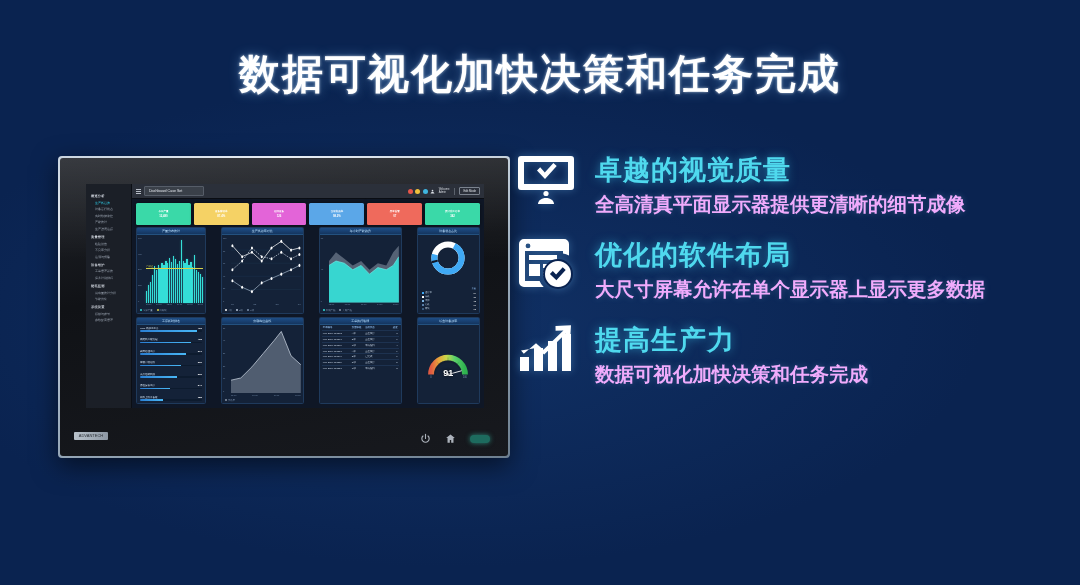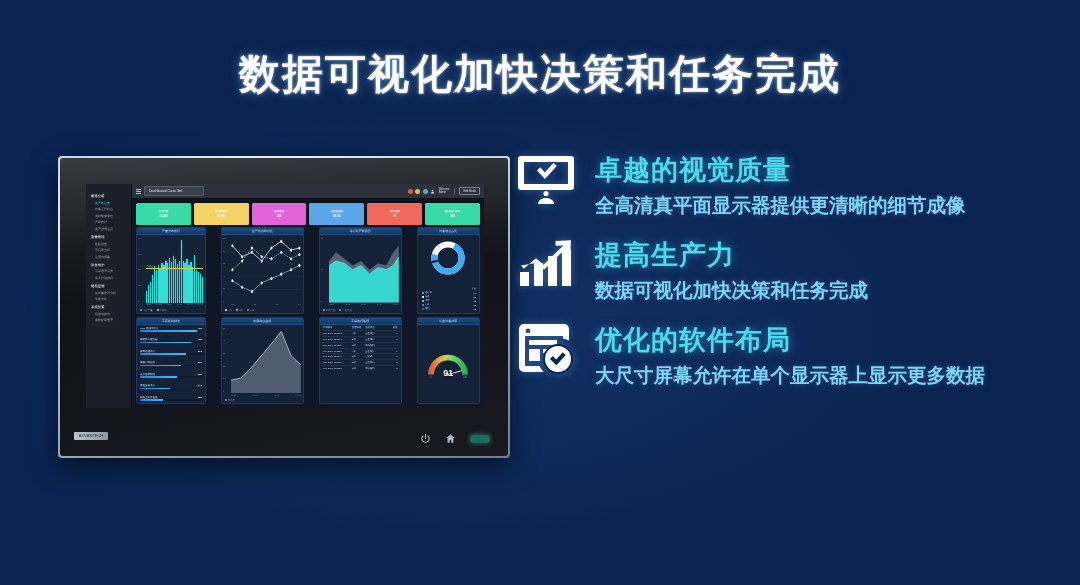--- a/index.html
+++ b/index.html
@@ -154,28 +154,28 @@
   .dl-row .nm{ color:#c6d6e8; font-size:2.3px; flex:1; }
   .dl-row .vv{ color:#ffffff; font-size:2.3px; }
 
   svg.fill{ width:100%; height:100%; display:block; }
 
   
   .features{ position:absolute; left:515px; top:152px; width:530px; }
   .feature{ display:flex; gap:18px; margin-bottom:18px; }
   .f-icon{ width:62px; flex:none; display:flex; align-items:flex-start; justify-content:center; padding-top:2px; }
   .f-icon svg{ fill:#ffffff; filter:drop-shadow(0 0 4px rgba(120,200,255,.35)); }
-  .f-text{ flex:1; }
+  .f-text{ flex:1;font-family:Liberation Serif, serif; }
   .f-title{
     font-size:27px; font-weight:bold; color:#4fd9ee; letter-spacing:1px;
     text-shadow:0 0 10px rgba(60,200,240,.55);
     margin-bottom:4px;
   }
   .f-desc{
-    font-size:19.5px; color:#7dd3fc; line-height:1.38; font-weight:bold;
+    font-size:19.5px; color:#f0abfc; line-height:1.38; font-weight:bold;
     text-shadow:0 0 6px rgba(150,210,255,.25);
     max-width:400px;
   }
 </style>
 </head>
 <body>
 
 <div class="bg-vignette"></div>
 
 <div class="page-title">数据可视化加快决策和任务完成</div>
@@ -698,45 +698,45 @@
       </svg>
     </div>
     <div class="f-text">
       <div class="f-title">卓越的视觉质量</div>
       <div class="f-desc">全高清真平面显示器提供更清晰的细节成像</div>
     </div>
   </div>
 
   <div class="feature">
     <div class="f-icon">
-      <svg width="54" height="48" viewBox="0 0 54 48">
-        <rect x="1" y="33" width="9" height="14"></rect>
-        <rect x="15" y="24" width="9" height="23"></rect>
-        <rect x="29" y="17" width="9" height="30"></rect>
-        <rect x="43" y="10" width="9" height="37"></rect>
-        <path d="M2 26.5 4.8 29.8 17 19.2l7.4 6.5L44.4 6.6l-7.8.2L36.5 2 52 1.2 51 17l-4.6-.2.4-7.2-21.6 21L17 24z"></path>
-      </svg>
-    </div>
-    <div class="f-text">
-      <div class="f-title">提高生产力</div>
-      <div class="f-desc">数据可视化加快决策和任务完成</div>
-    </div>
-  </div>
-
-  <div class="feature">
-    <div class="f-icon">
       <svg width="54" height="50" viewBox="0 0 54 50">
         <path d="M5 0h40a5 5 0 0 1 5 5v11.6a16 16 0 0 0-6-2.2V12H6v30h14.6a16 16 0 0 0 4.1 6H5a5 5 0 0 1-5-5V5a5 5 0 0 1 5-5zm4 4.5a2.4 2.4 0 1 0 0 4.8 2.4 2.4 0 0 0 0-4.8zM16 5h9v4h-9z"></path>
         <rect x="10" y="16" width="28" height="5"></rect>
         <rect x="10" y="25" width="11" height="12"></rect>
         <rect x="24" y="25" width="14" height="4"></rect>
         <rect x="24" y="33" width="10" height="4"></rect>
         <circle cx="39" cy="35" r="15" fill="#0a2350"></circle>
         <path d="M39 22a13 13 0 1 1 0 26 13 13 0 0 1 0-26zm-1.6 19.2 9.3-10.2-3-2.8-6.6 7.2-3.3-3.4-2.9 2.9z"></path>
       </svg>
     </div>
     <div class="f-text">
       <div class="f-title">优化的软件布局</div>
       <div class="f-desc">大尺寸屏幕允许在单个显示器上显示更多数据</div>
     </div>
   </div>
 
+  <div class="feature">
+    <div class="f-icon">
+      <svg width="54" height="48" viewBox="0 0 54 48">
+        <rect x="1" y="33" width="9" height="14"></rect>
+        <rect x="15" y="24" width="9" height="23"></rect>
+        <rect x="29" y="17" width="9" height="30"></rect>
+        <rect x="43" y="10" width="9" height="37"></rect>
+        <path d="M2 26.5 4.8 29.8 17 19.2l7.4 6.5L44.4 6.6l-7.8.2L36.5 2 52 1.2 51 17l-4.6-.2.4-7.2-21.6 21L17 24z"></path>
+      </svg>
+    </div>
+    <div class="f-text">
+      <div class="f-title">提高生产力</div>
+      <div class="f-desc">数据可视化加快决策和任务完成</div>
+    </div>
+  </div>
+
 </div>
 
 </body></html>

